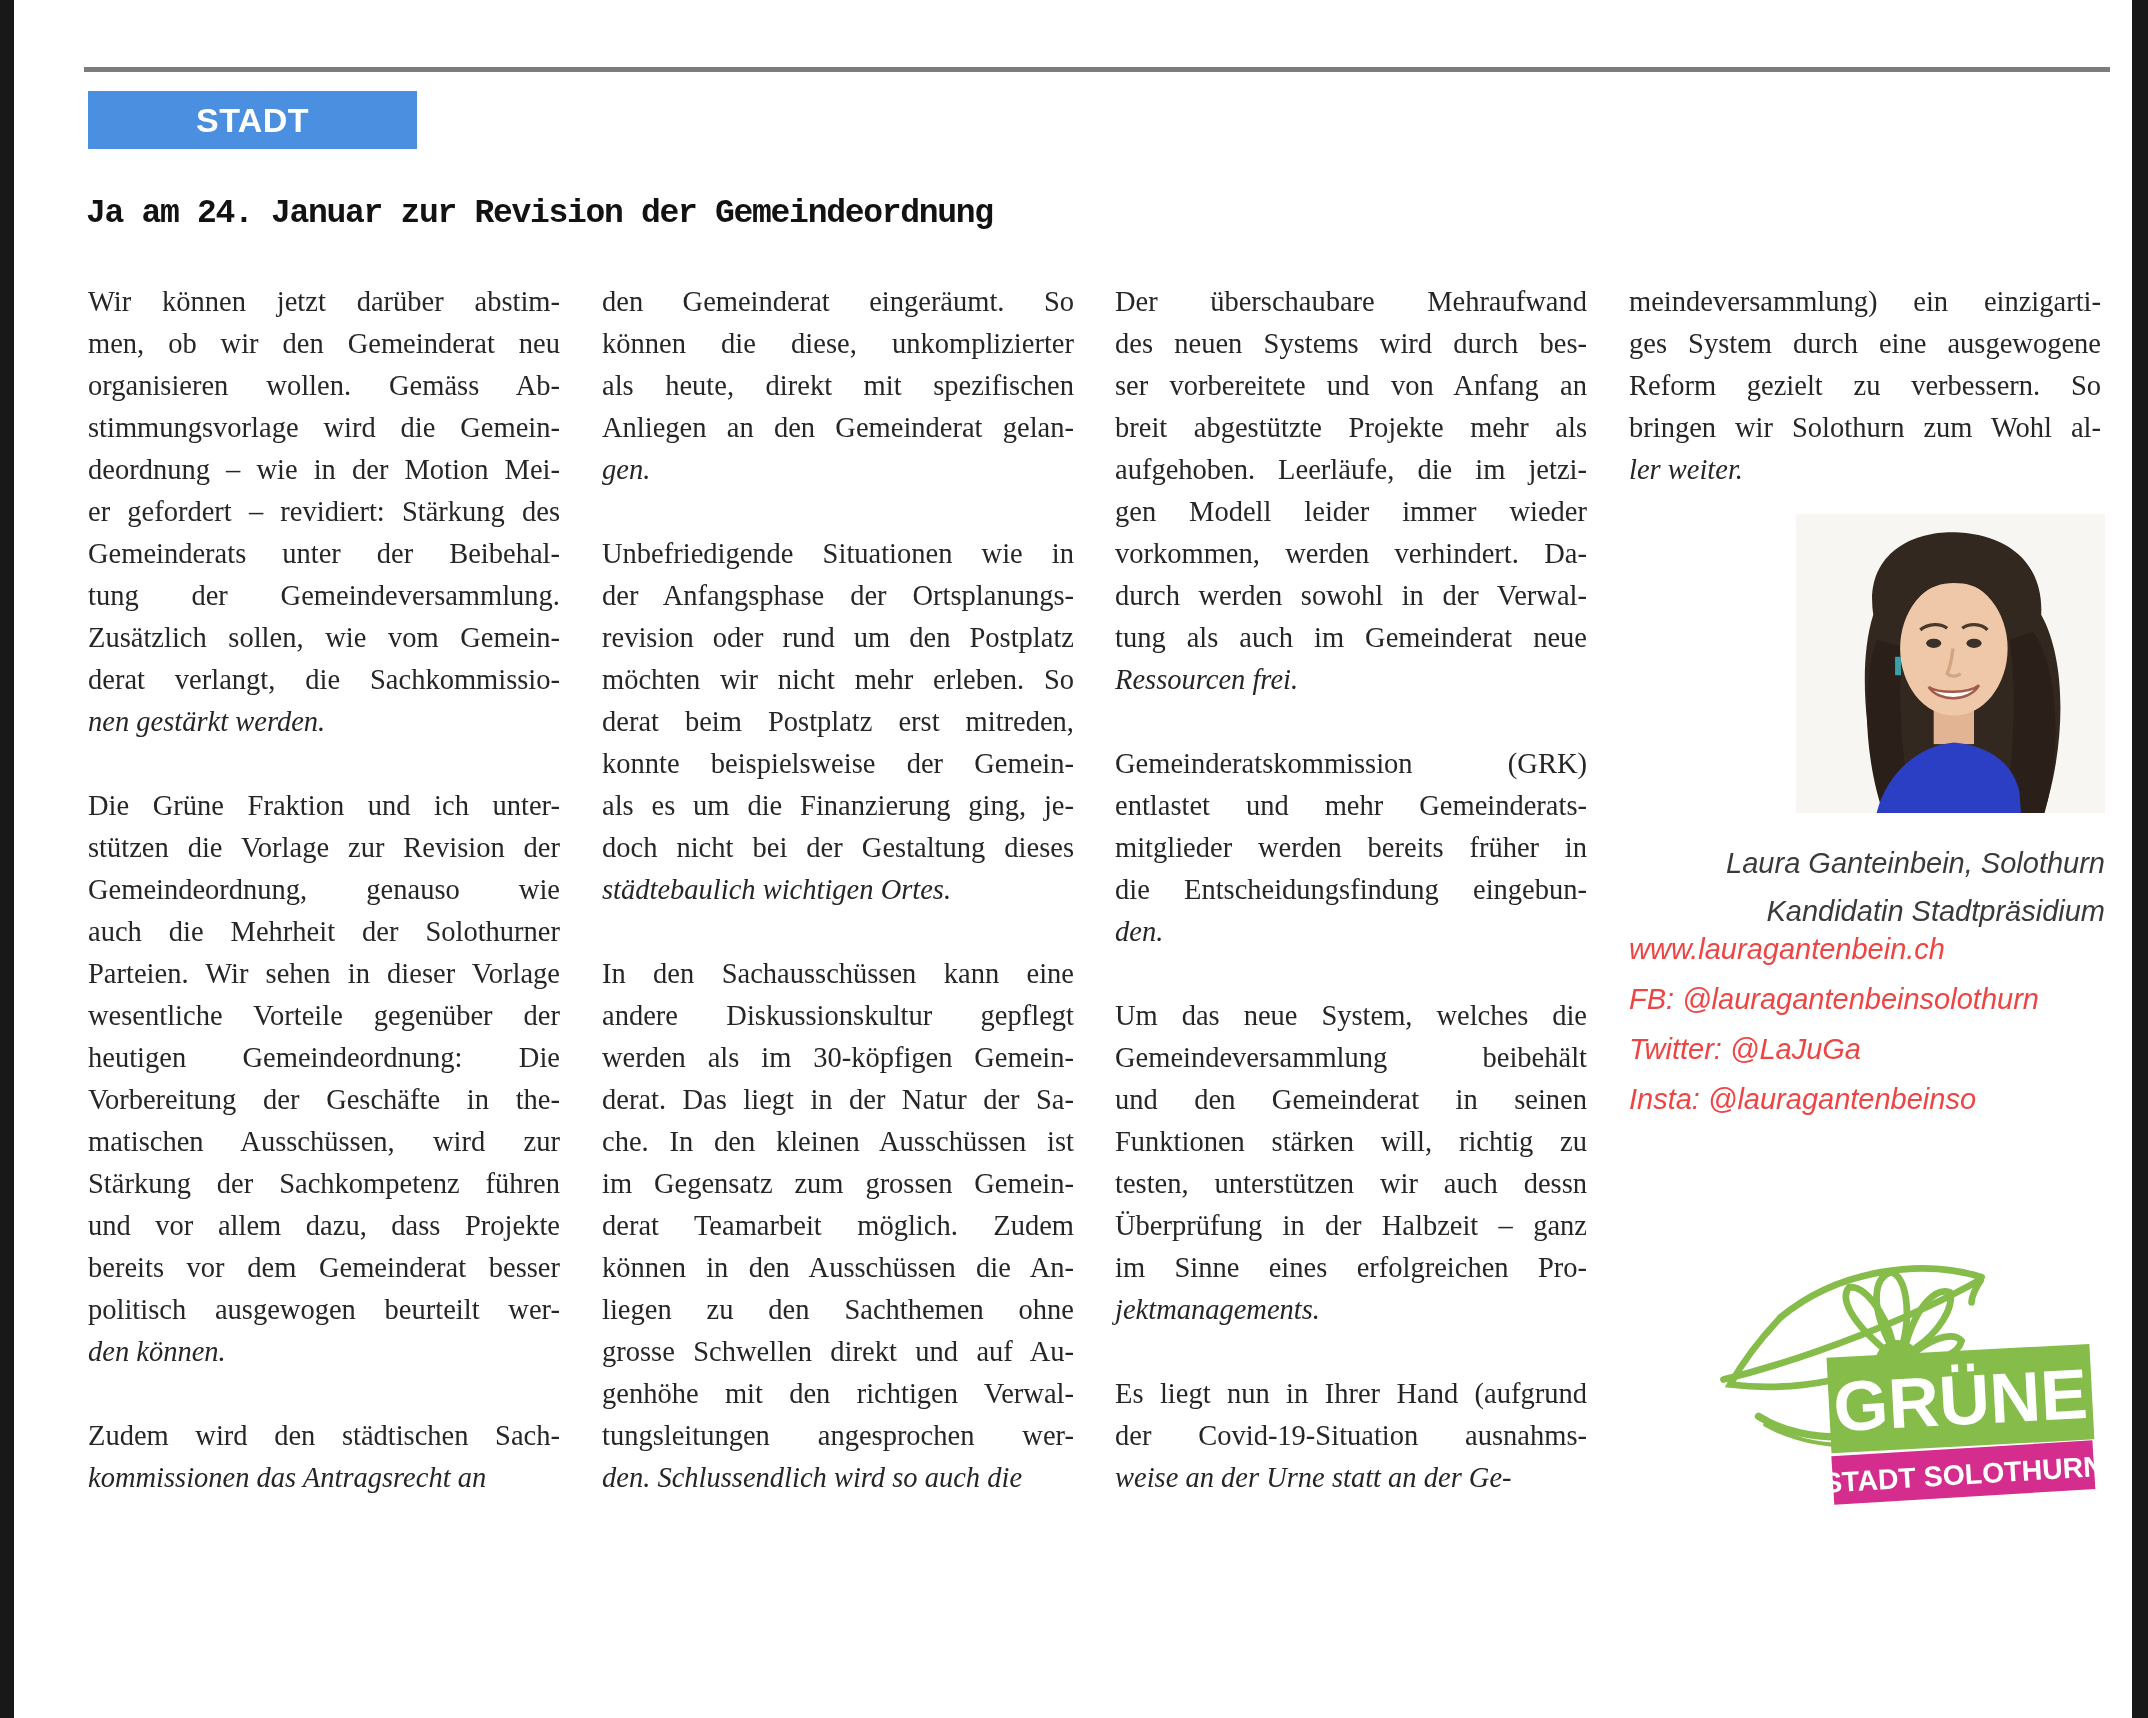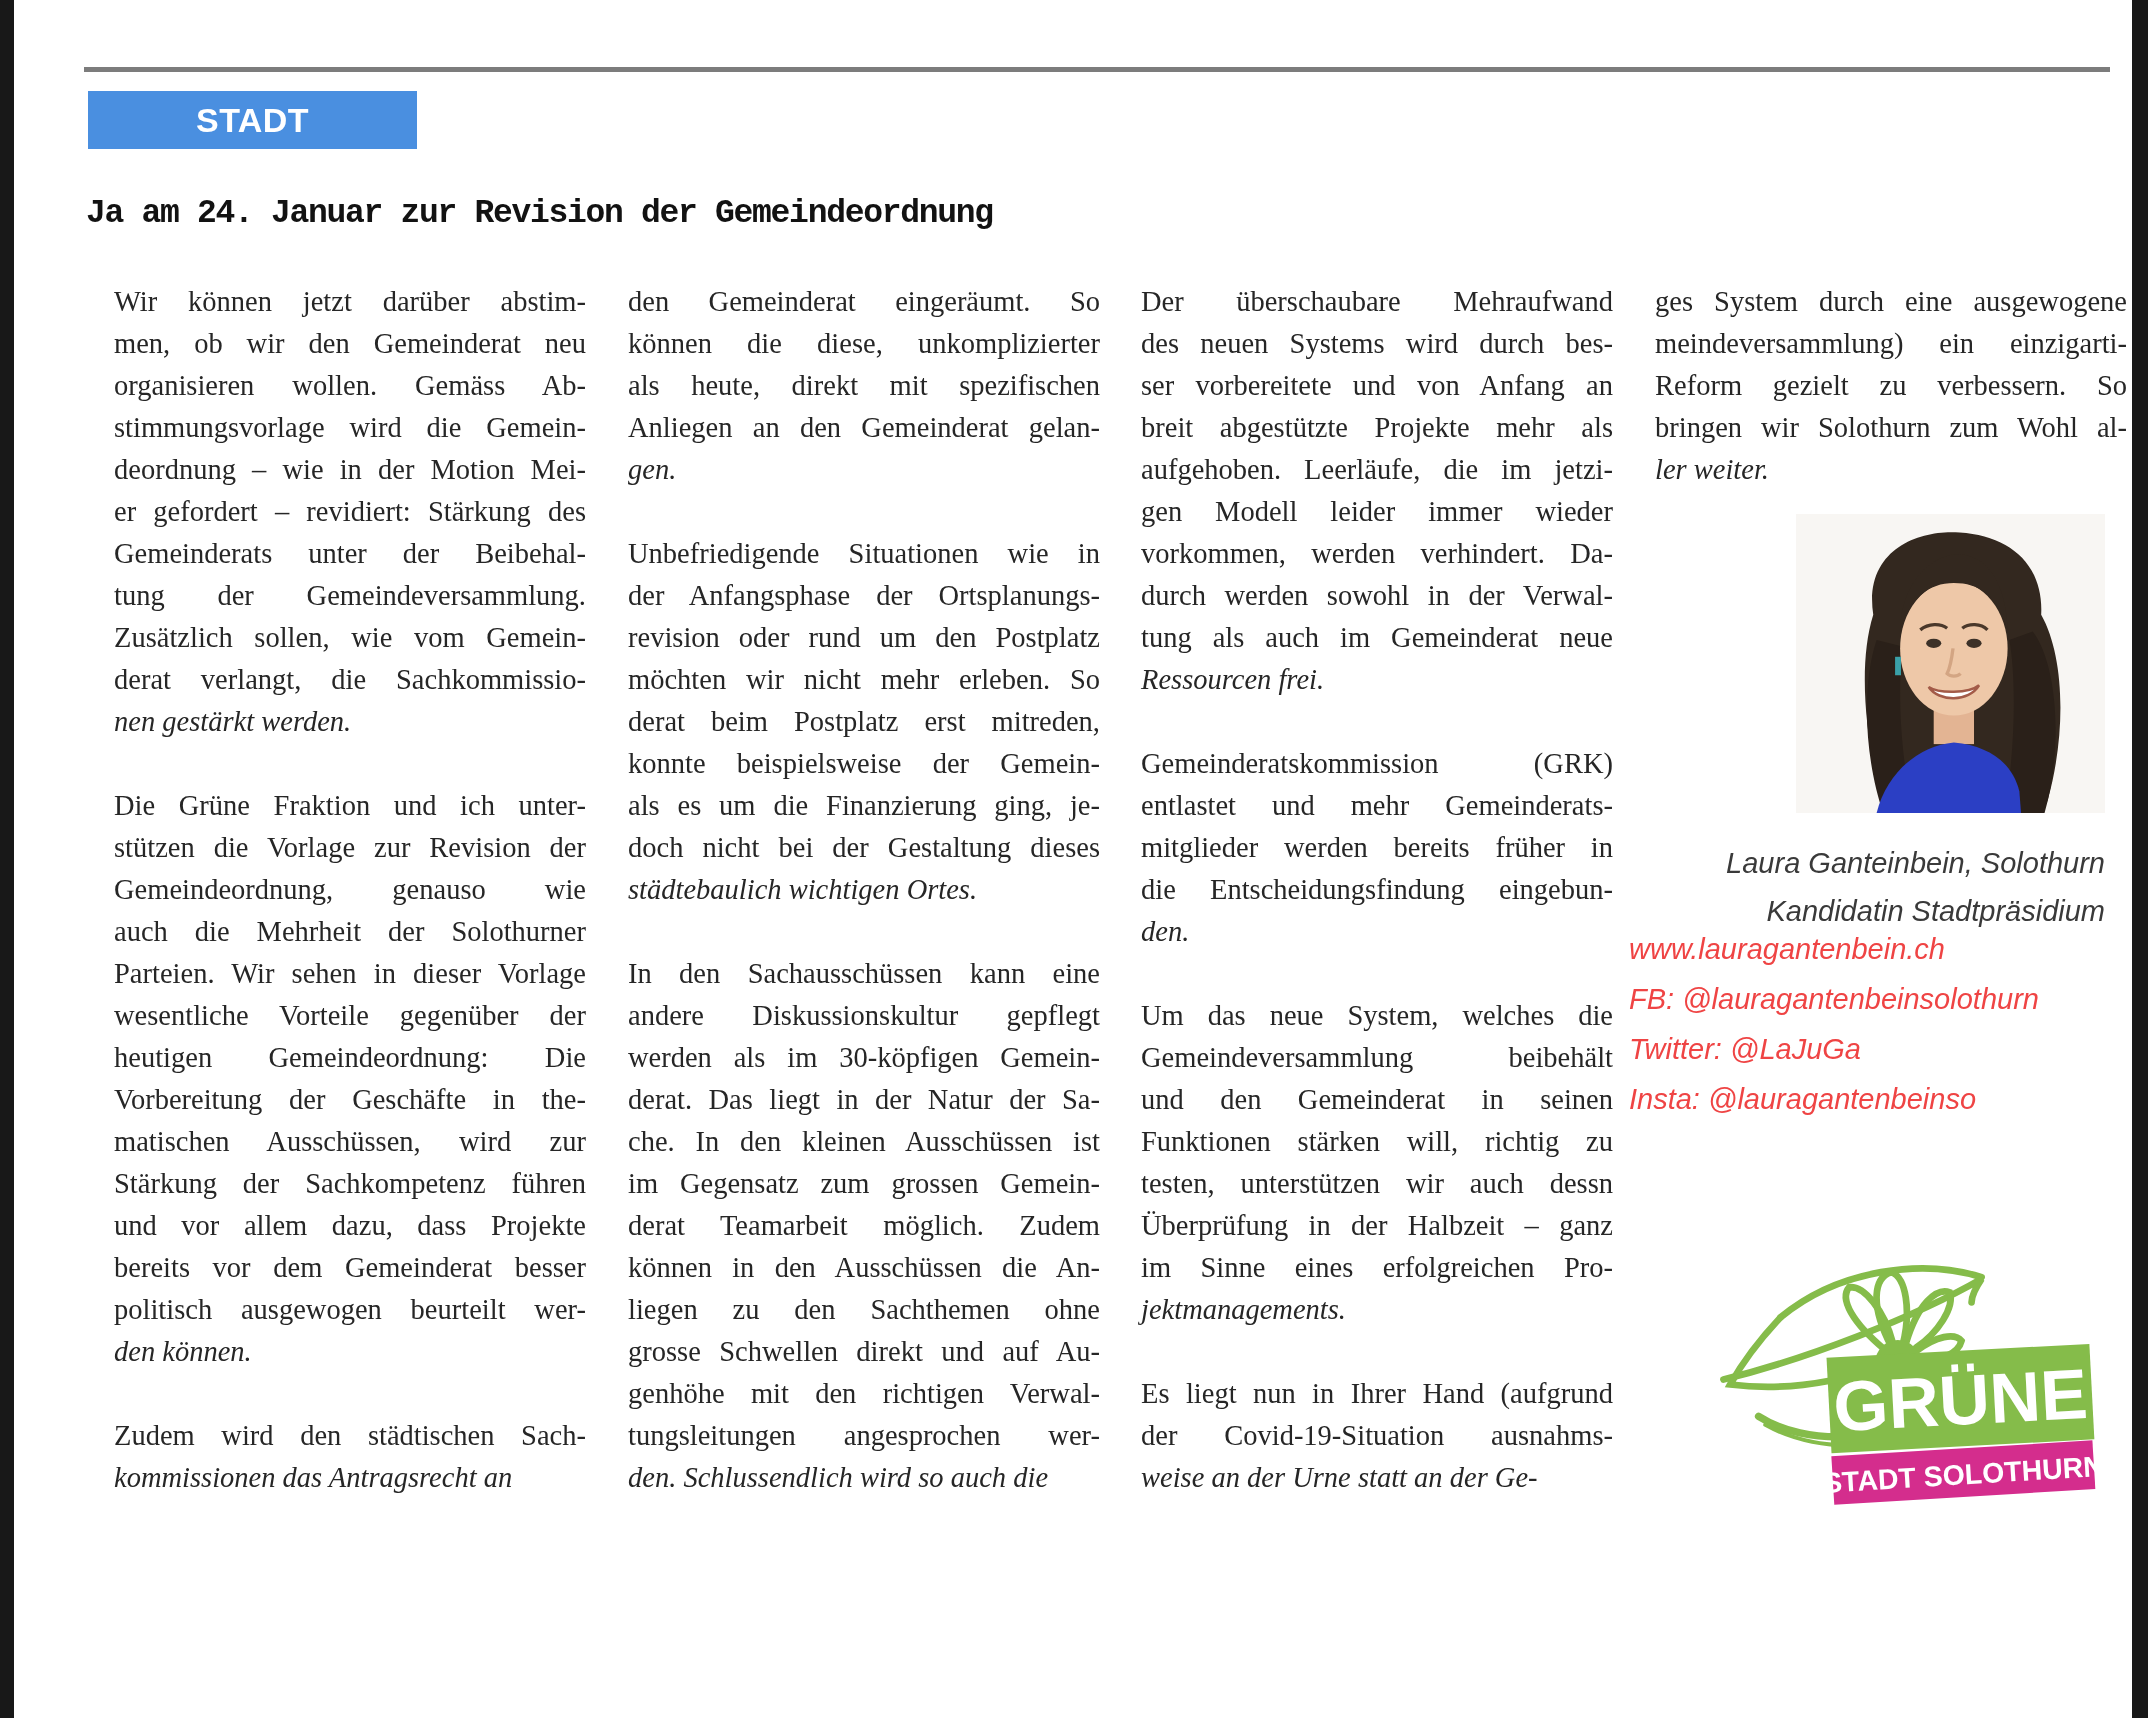--- a/index.html
+++ b/index.html
@@ -16,21 +16,21 @@
     background:#4a8fe0;color:#ffffff;
     font-family:"Liberation Sans", sans-serif;font-weight:bold;font-size:34px;
     line-height:59px;text-align:center;letter-spacing:0.4px;
   }
   .headline{
     position:absolute;left:86px;top:173px;width:1930px;
     font-family:Liberation Mono, monospace;font-weight:bold;font-size:33px;
     letter-spacing:-1.3px;color:#121212;white-space:nowrap;
   }
   .col{
-    position:absolute;top:281px;width:472px;font-size:28.5px;color:#262626;margin-left:26px;
+    position:absolute;top:281px;width:472px;font-size:28.5px;color:#262626;
   }
   .col-1{left:88px;} .col-2{left:602px;} .col-3{left:1115px;} .col-4{left:1629px;}
   .para{margin:0 0 42px 0;}
   .jline{line-height:42px;text-align:justify;text-align-last:justify;}
   .jline.last{text-align-last:left;font-style:italic;}
   .photo{position:absolute;left:1796px;top:514px;width:309px;height:299px;}
   .caption{
     position:absolute;left:1629px;top:839px;width:476px;text-align:right;
     font-family:"Liberation Sans", sans-serif;font-style:italic;font-size:29px;
     line-height:48px;color:#3a3a3a;
@@ -155,22 +155,22 @@
       <div class="jline last">jektmanagements.</div>
     </div>
     <div class="para">
       <div class="jline">Es liegt nun in Ihrer Hand (aufgrund</div>
       <div class="jline">der Covid-19-Situation ausnahms-</div>
       <div class="jline last">weise an der Urne statt an der Ge-</div>
     </div>
   </div>
 <div class="col col-4">
     <div class="para">
+      <div class="jline">meindeversammlung) ein einzigarti-</div>
       <div class="jline">ges System durch eine ausgewogene</div>
-      <div class="jline">meindeversammlung) ein einzigarti-</div>
       <div class="jline">Reform gezielt zu verbessern. So</div>
       <div class="jline">bringen wir Solothurn zum Wohl al-</div>
       <div class="jline last">ler weiter.</div>
     </div>
   </div>
 
 <div class="photo">
   <svg width="309" height="299" viewBox="0 0 368 356" xmlns="http://www.w3.org/2000/svg">
     <rect width="368" height="356" fill="#f8f6f3"></rect>
 

